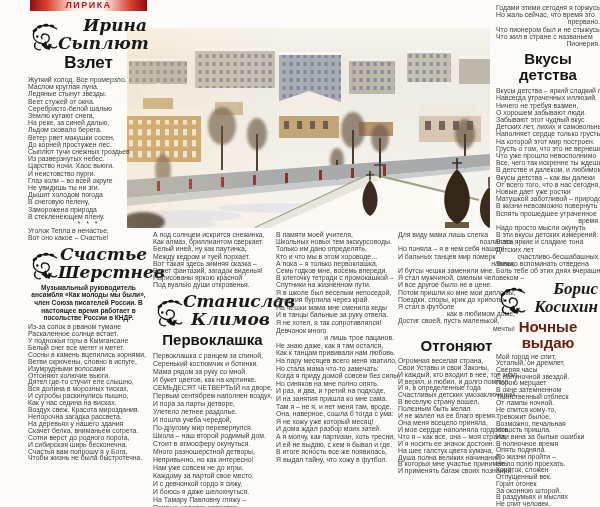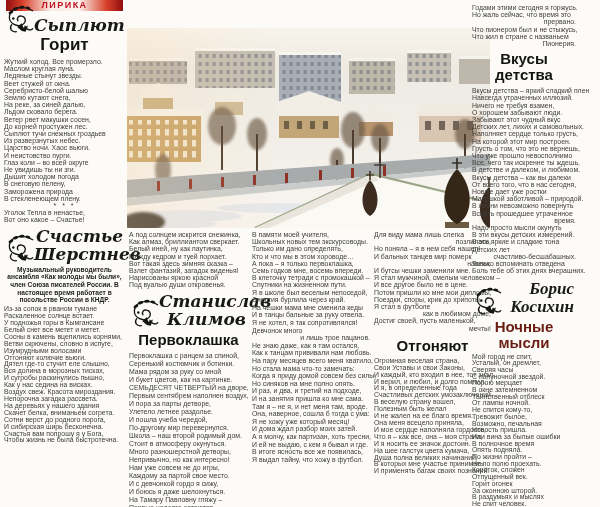--- a/index.html
+++ b/index.html
@@ -2,21 +2,21 @@
 <html><head>
 <meta charset="utf-8">
 <style>
   html,body{margin:0;padding:0;}
   body{
     width:600px;height:507px;position:relative;overflow:hidden;
     background:#fcfbf7;color:#3d3d3d;
     font-family:"Liberation Sans",sans-serif;
   }
   .page{position:absolute;inset:0;}
-  .col{position:absolute;top:0;}
+  .col{position:absolute;top:0;margin-left:24px;}
   #col1{left:4px;width:121px;}
   #col2{left:129px;width:119px;top:231px;}
   #col3{left:252px;width:118px;top:231px;}
   #col4{left:374px;width:117px;top:231px;}
   #col5{left:472px;width:104px;top:4px;}
 
   .photo{position:absolute;left:127px;top:28px;width:363px;height:200px;display:block;}
 
   .kicker-bar{position:relative;height:11px;margin:0 2px 4px 2px;
     background:linear-gradient(90deg,#8e0e0e 0%,#d8402b 14%,#f9ece4 38%,#fcf5ef 62%,#d8402b 86%,#8e0e0e 100%);}
@@ -205,23 +205,24 @@
     </g>
     <g fill="#161616">
       <ellipse cx="9" cy="12" rx="3.4" ry="1.9" transform="rotate(-32 9 12)"></ellipse>
       <ellipse cx="15" cy="7.5" rx="3.5" ry="2" transform="rotate(-16 15 7.5)"></ellipse>
       <ellipse cx="23" cy="5.5" rx="3.5" ry="2" transform="rotate(-4 23 5.5)"></ellipse>
       <ellipse cx="31" cy="6.5" rx="3.1" ry="1.8" transform="rotate(14 31 6.5)"></ellipse>
       <path d="M17 31 l6 -5 l2 6 l6 -3 l-3 8 l-5 -1 z"></path>
       <circle cx="12" cy="20" r="1.6"></circle>
     </g>
   </svg></span>
+      <div class="an">Ирина</div>
       <div class="an">Сыплют</div>
     </div>
-    <div class="poem-title t-zima">Горит</div>
+    <div class="poem-title t-zima">Взлет</div>
     <div class="poem">
         <div class="pl">Жуткий холод. Все промерзло.</div>
         <div class="pl">Маслом круглая луна.</div>
         <div class="pl">Ледяные стынут звезды.</div>
         <div class="pl">Веет стужей от окна.</div>
         <div class="pl">Серебристо-белой шалью</div>
         <div class="pl">Землю кутают снега,</div>
         <div class="pl">На реке, за синей далью,</div>
         <div class="pl">Льдом сковало берега.</div>
         <div class="pl">Ветер рвет макушки сосен,</div>
@@ -467,21 +468,21 @@
       <ellipse cx="15" cy="7.5" rx="3.5" ry="2" transform="rotate(-16 15 7.5)"></ellipse>
       <ellipse cx="23" cy="5.5" rx="3.5" ry="2" transform="rotate(-4 23 5.5)"></ellipse>
       <ellipse cx="31" cy="6.5" rx="3.1" ry="1.8" transform="rotate(14 31 6.5)"></ellipse>
       <path d="M17 31 l6 -5 l2 6 l6 -3 l-3 8 l-5 -1 z"></path>
       <circle cx="12" cy="20" r="1.6"></circle>
     </g>
   </svg></span>
       <div class="an">Борис</div>
       <div class="an">Косихин</div>
     </div>
-    <div class="poem-title t-nochnye">Ночные мысли</div>
+    <div class="poem-title t-nochnye">Ночные выдаю</div>
     <div class="poem lh67">
         <div class="pl">Мой город не спит,</div>
         <div class="pl">Усталый, он дремлет,</div>
         <div class="pl">Сверяя часы</div>
         <div class="pl">С полуночной звездой.</div>
         <div class="pl">Порою мерцает</div>
         <div class="pl">В окне затемненном</div>
         <div class="pl">Таинственный отблеск</div>
         <div class="pl">От лампы ночной.</div>
         <div class="pl">Не спится кому-то,</div>

